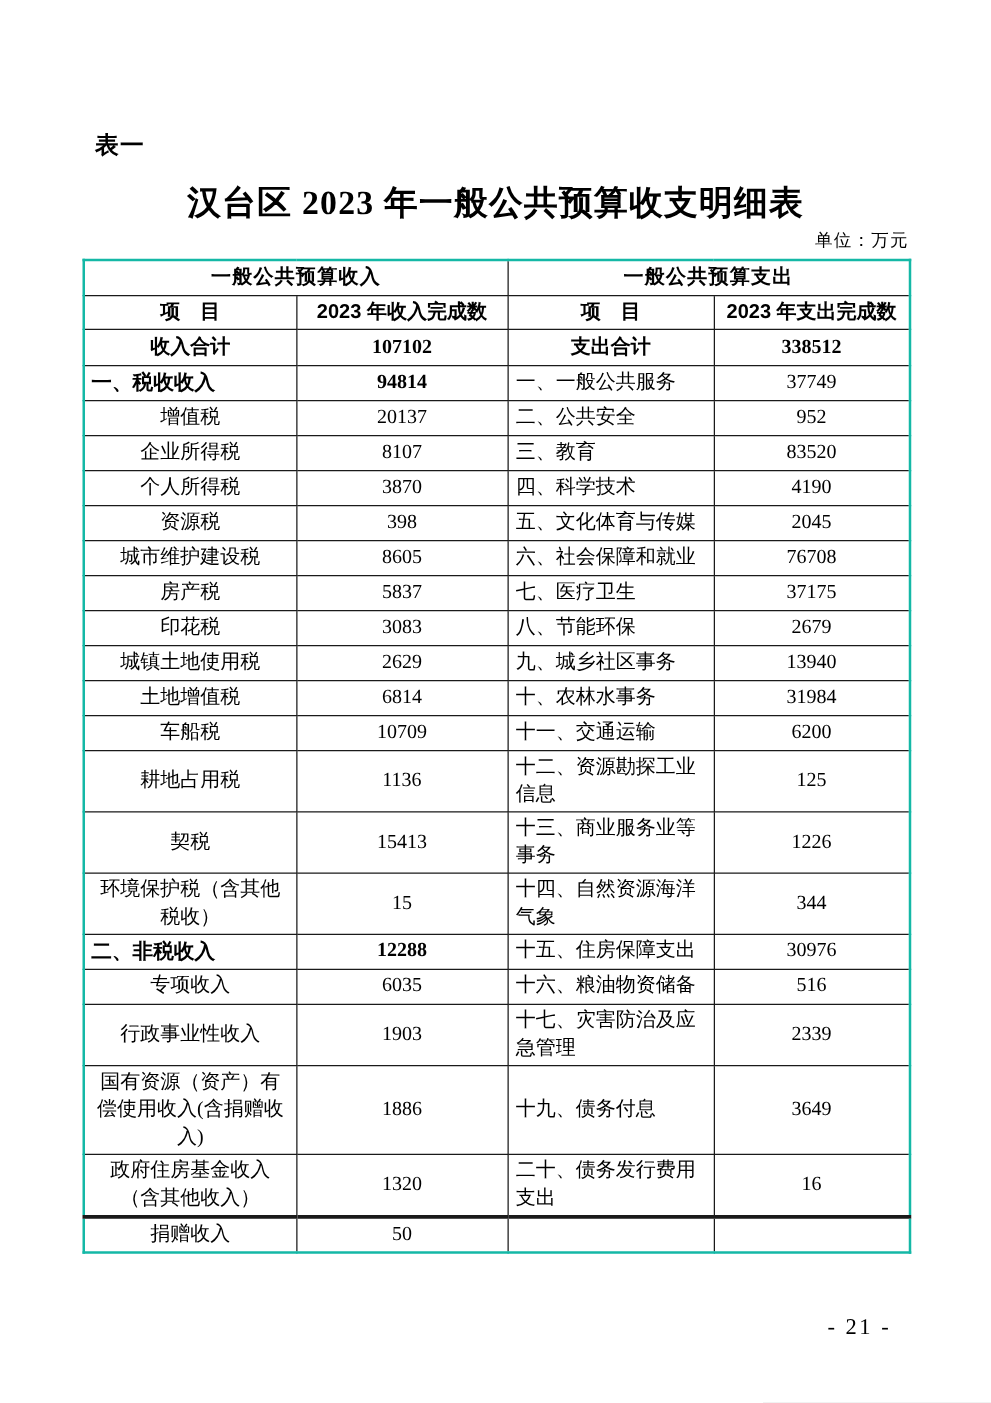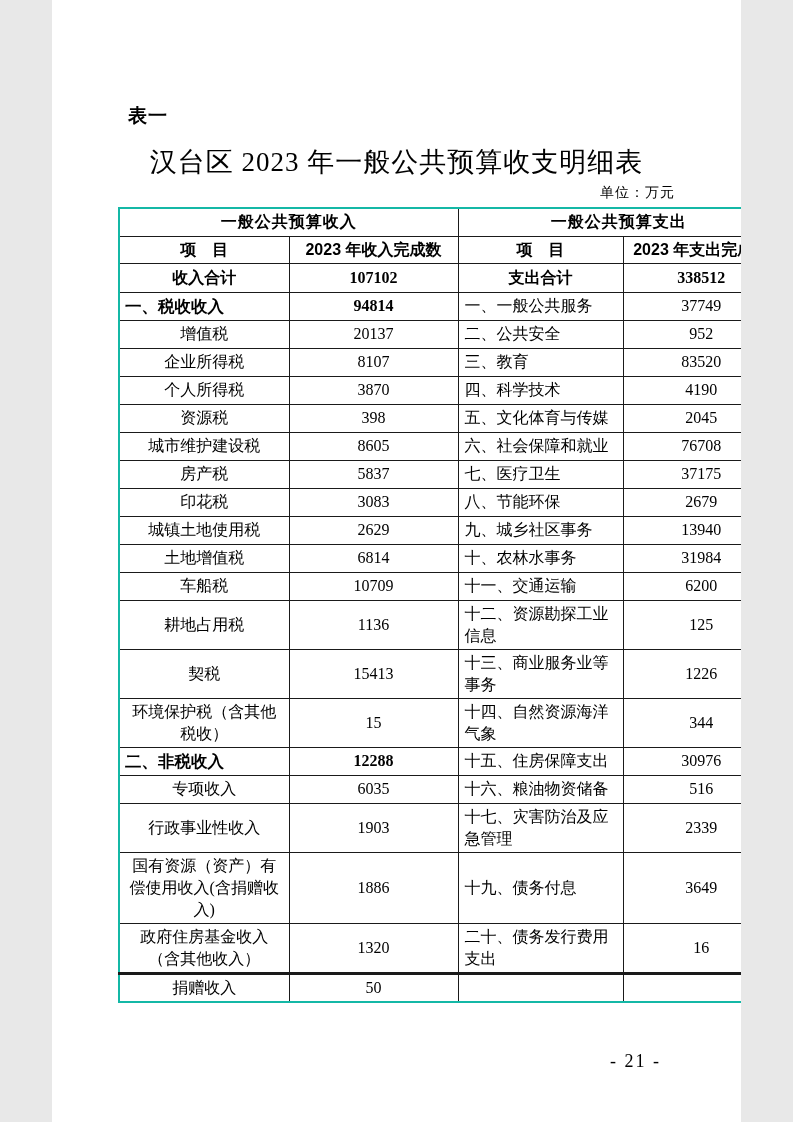--- a/index.html
+++ b/index.html
@@ -1,19 +1,19 @@
 <!DOCTYPE html>
 <html><head>
 <meta charset="utf-8">
 <style>
   * { margin: 0; padding: 0; box-sizing: border-box; }
   html, body { background: #e8e8e8; }
   .page {
     position: relative;
-    width: 689px;
+    width: 793px;
     height: 1122px;
     margin: 0 auto;
     background: #ffffff;
     font-family: "Liberation Serif", serif;
     color: #000;
     overflow: hidden;
   }
   .table-label {
     position: absolute;
     left: 76px;
@@ -23,21 +23,21 @@
     font-size: 19px;
     letter-spacing: 1px;
   }
   .doc-title {
     position: absolute;
     left: 0;
     right: 0;
     top: 144px;
     text-align: center;
     font-family: "Liberation Serif", serif;
-    font-weight: normal;
+    font-weight: bold;
     font-size: 27px;
     letter-spacing: 1px;
   }
   .unit-note {
     position: absolute;
     right: 66px;
     top: 184px;
     font-size: 14px;
     letter-spacing: 1px;
   }

